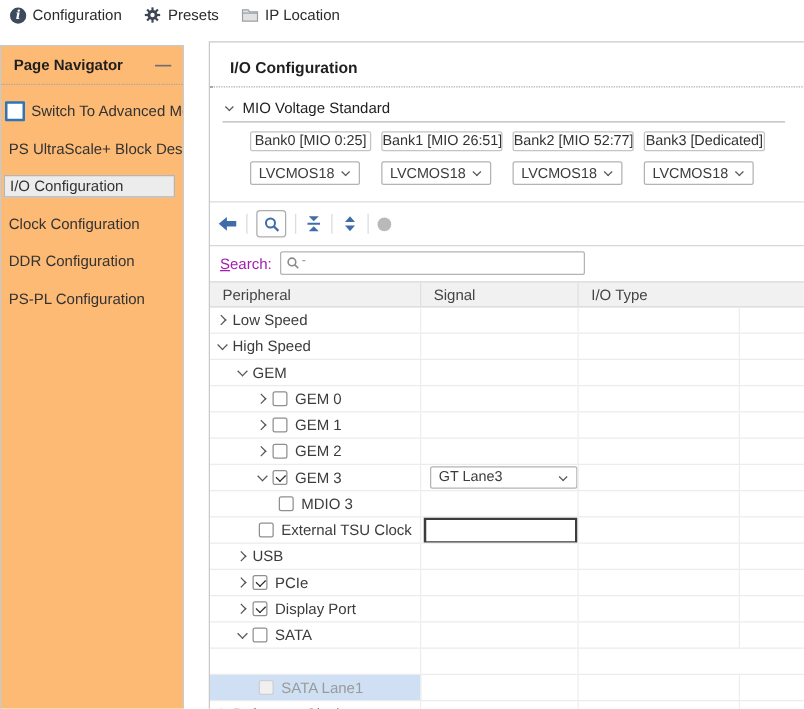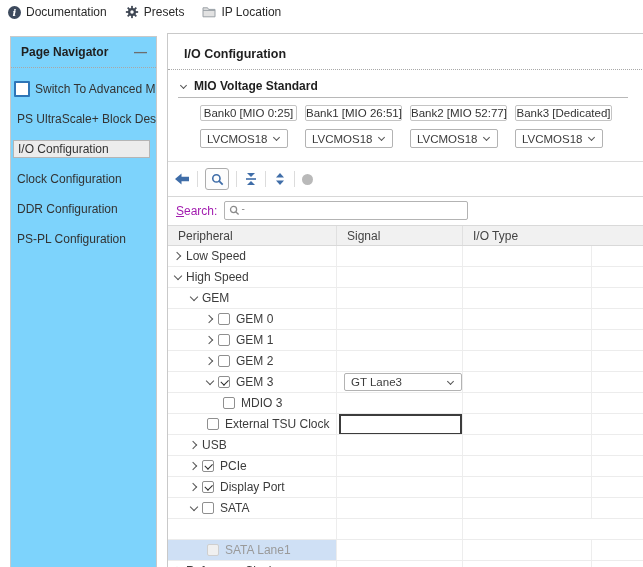--- a/index.html
+++ b/index.html
@@ -7,42 +7,42 @@
     width:643px;height:567px;overflow:hidden;background:#ffffff;
     font-family:"Liberation Sans",sans-serif;font-size:12px;color:#3c3c3c;
     position:relative;
   }
   
   .topbar{position:absolute;left:8px;top:0;height:24px;display:flex;align-items:center;gap:18px;}
   .topbar .tb-item{display:flex;align-items:center;gap:5px;cursor:default;color:#2b2b2b;}
   .info-icon{width:13px;height:13px;border-radius:50%;background:#3d4a5d;color:#fff;
     display:flex;align-items:center;justify-content:center;font:italic bold 10px "DejaVu Serif",serif;}
   
-  .left-panel{position:absolute;left:10px;top:36px;width:145px;bottom:0;background:#7dd3fc;
+  .left-panel{position:absolute;left:0;top:36px;width:145px;bottom:0;background:#fdba74;
     border:1px solid #c9c9c9;border-bottom:none;}
   .lp-header{height:30px;display:flex;align-items:center;justify-content:space-between;
     padding:0 9px 0 10px;border-bottom:1px dotted #a8a8a8;}
   .lp-title{font-weight:bold;font-size:12px;color:#1f1f1f;}
   .minus-btn{color:#6d6d6d;font-weight:bold;font-size:13px;line-height:10px;cursor:pointer;}
   .lp-list{padding-top:6px;}
   .nav-item{height:30px;display:flex;align-items:center;padding-left:6px;white-space:nowrap;
     overflow:hidden;cursor:pointer;color:#333;}
   .nav-item.with-check{padding-left:3px;gap:5px;}
   .nav-item .sel-box{display:flex;align-items:center;height:18px;border:1px solid #b5b5b5;
     background:#ececec;width:137px;margin-left:2px;padding-left:4px;box-sizing:border-box;}
   .blue-check{width:12px;height:12px;border:2px solid #2e75b6;background:#fff;flex:none;border-radius:1px;}
   
   .right-panel{position:absolute;left:167px;top:33px;width:478px;height:536px;
     border:1px solid #c9c9c9;background:#fff;box-sizing:content-box;}
   .panel-title{font-weight:bold;font-size:12.5px;color:#1f1f1f;padding:13px 16px 8px 16px;}
   .dotted-sep{border-top:1px dotted #a8a8a8;}
   
   .mio{padding:9px 18px 13px 10px;border-bottom:1px solid #dcdcdc;}
   .section-head{display:flex;align-items:center;gap:6px;padding-bottom:4px;border-bottom:1px solid #b8b8b8;}
-  .section-title{font-weight:bold;font-size:12px;color:#1f1f1f;}
+  .section-title{font-weight:normal;font-size:12px;color:#1f1f1f;}
   .banks-row{display:flex;gap:8px;margin:7px 0 0 22px;}
   .bank-col{width:97px;flex:none;}
   .bank-box{border:1px solid #c4c4c4;border-radius:2px;background:#fff;text-align:center;
     font-size:11.5px;color:#333;padding:1px 0;white-space:nowrap;overflow:hidden;}
   .bank-select{margin-top:8px;width:88px;height:19px;border:1px solid #b3b3b3;border-radius:2px;
     background:#fff;display:flex;align-items:center;justify-content:space-between;
     padding:0 6px;box-sizing:border-box;font-size:11.5px;cursor:pointer;}
   
   .chev{width:10px;height:10px;display:inline-flex;align-items:center;justify-content:center;flex:none;}
   .chev.right::before{content:"";width:5px;height:5px;border-top:1.4px solid #555;
@@ -86,21 +86,21 @@
     padding:0 6px;box-sizing:border-box;font-size:11.5px;cursor:pointer;}
   .io-textbox{margin-left:2px;width:122px;height:17px;border:2px solid #3c3c3c;background:#fff;}
   .chev-gap{margin-right:3px;}
 </style>
 </head>
 <body>
 
 <div class="topbar">
   <div class="tb-item">
     <span class="info-icon">i</span>
-    <span>Documentation</span>
+    <span>Configuration</span>
   </div>
   <div class="tb-item">
     <span style="display:flex;">
       <svg width="14" height="14" viewBox="0 0 16 16">
         <g fill="#3e4653">
           <rect x="7" y="1" width="2" height="14"></rect>
           <rect x="1" y="7" width="14" height="2"></rect>
           <rect x="7" y="1" width="2" height="14" transform="rotate(45 8 8)"></rect>
           <rect x="7" y="1" width="2" height="14" transform="rotate(-45 8 8)"></rect>
           <circle cx="8" cy="8" r="4.6"></circle>

